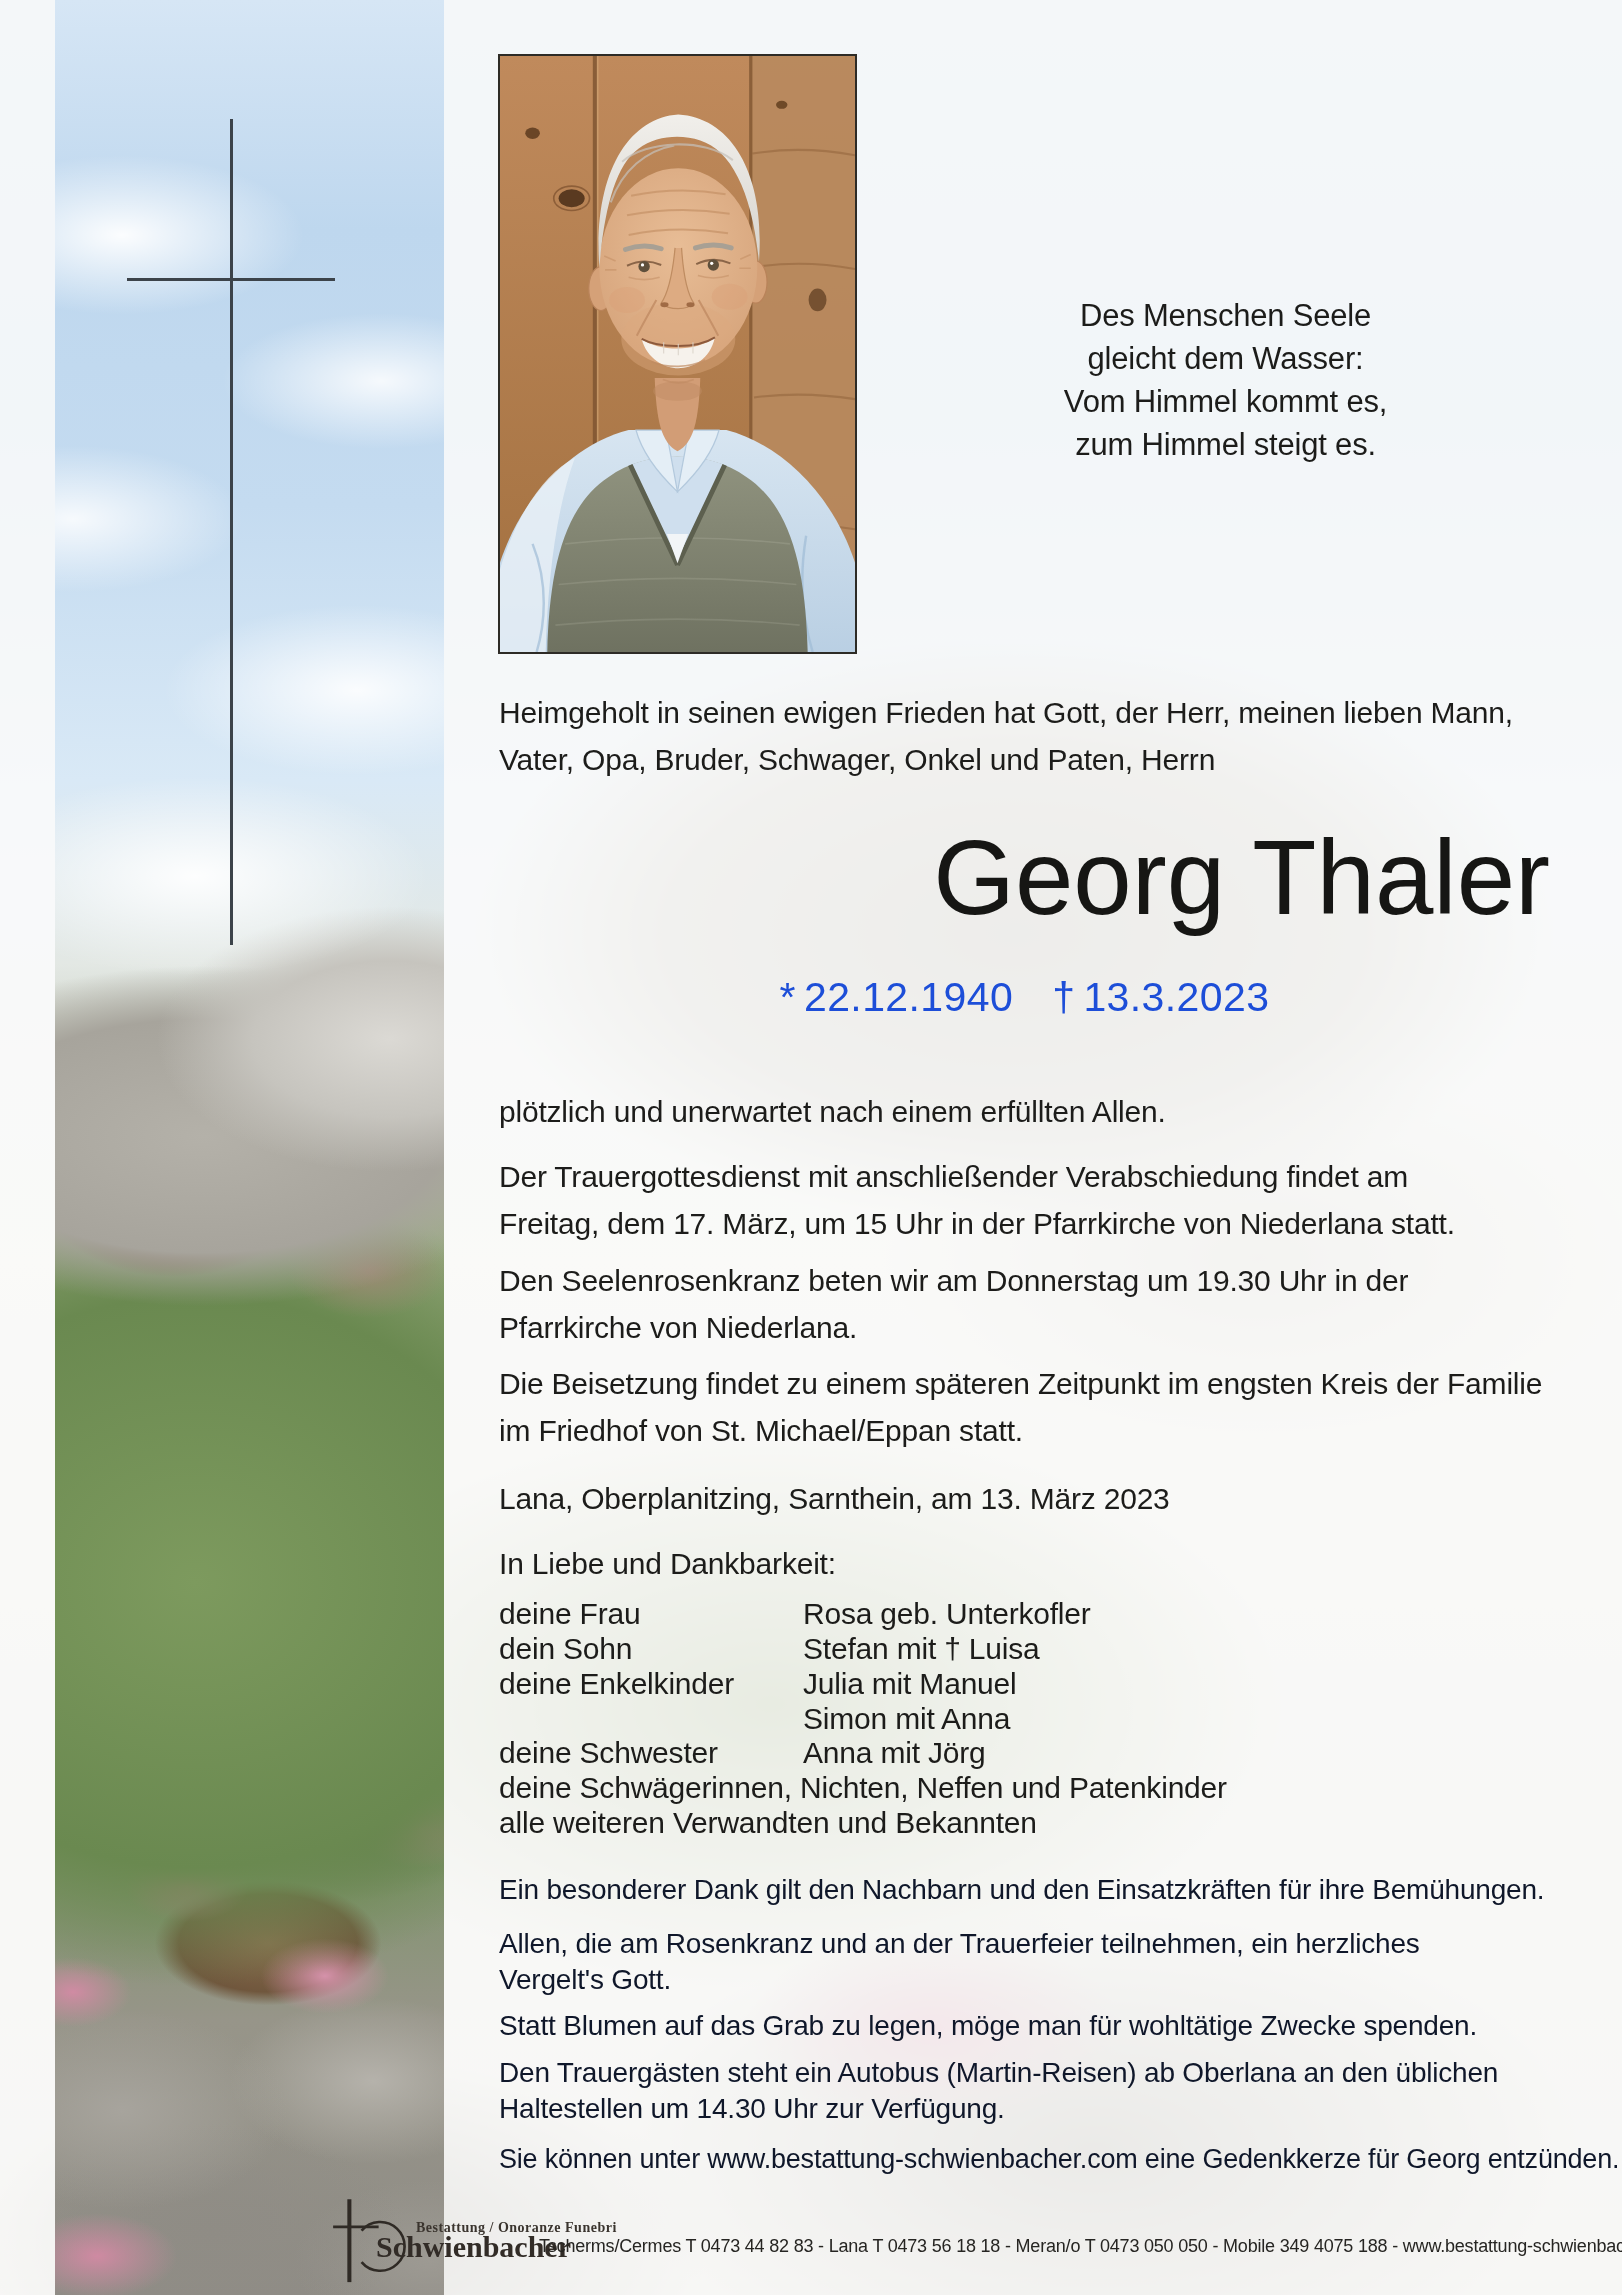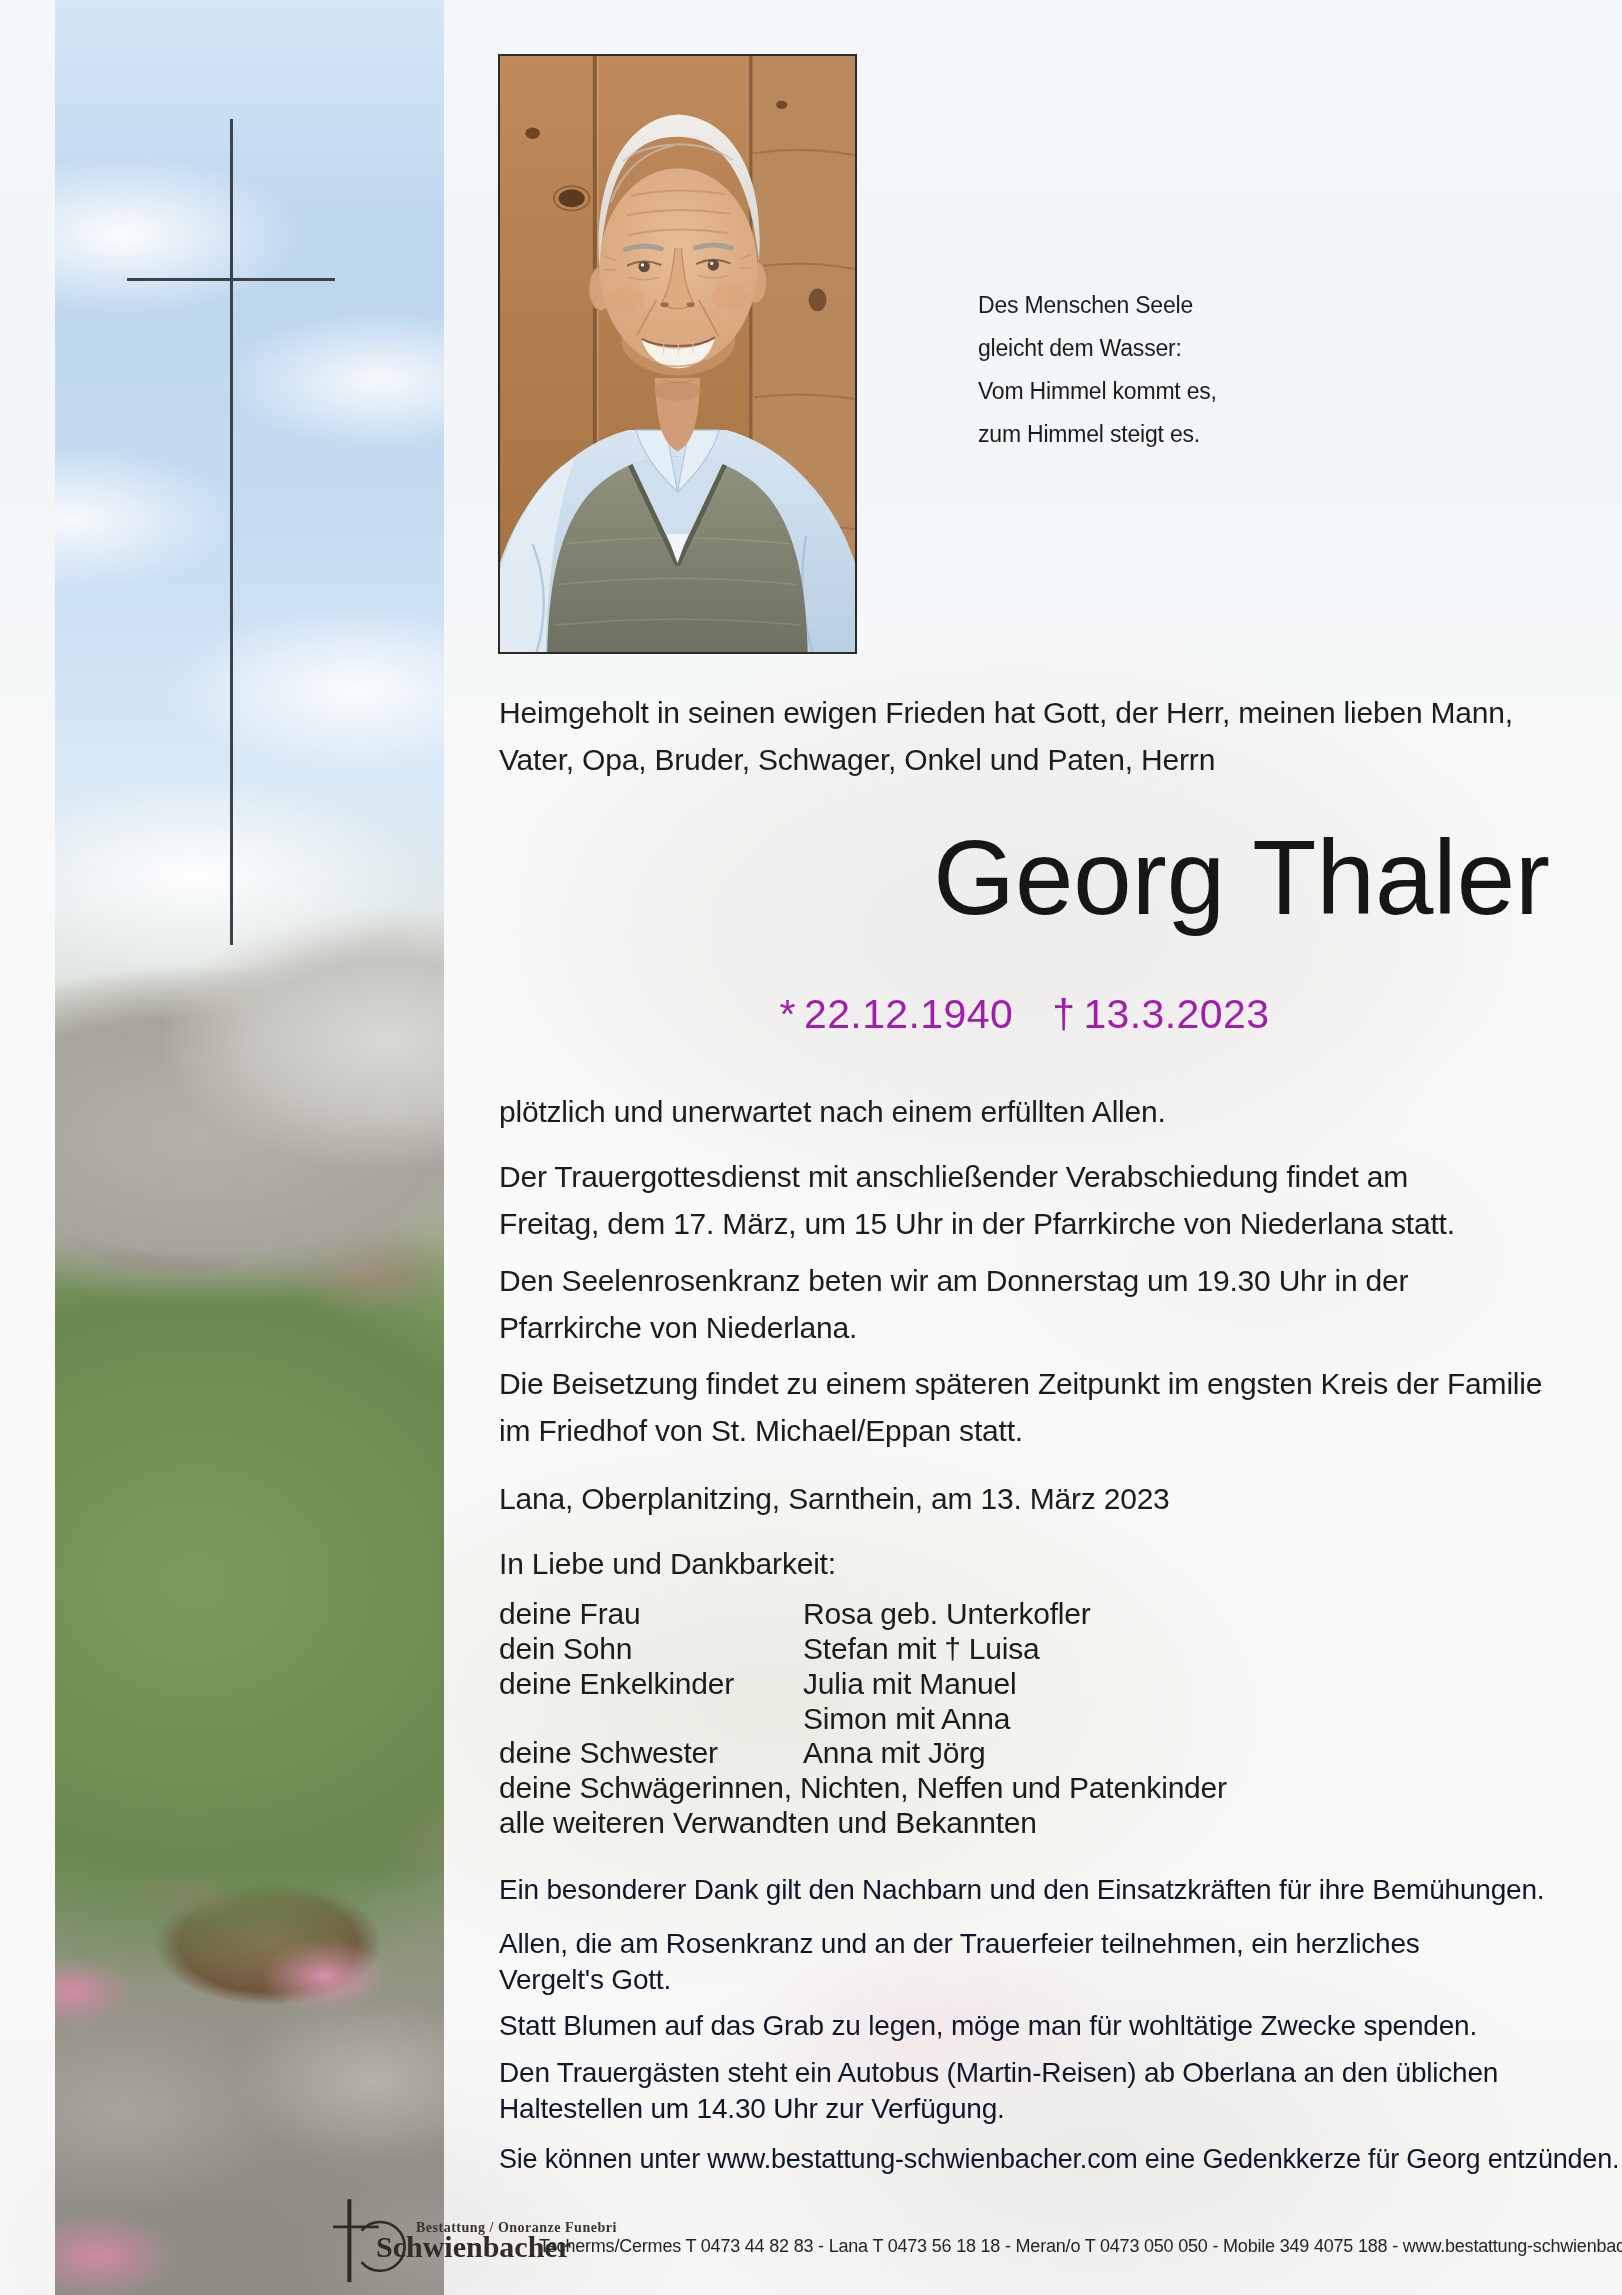--- a/index.html
+++ b/index.html
@@ -70,37 +70,37 @@
     width:208px;height:3.2px;background:#3c434a;
   }
   .photo{
     position:absolute;left:498px;top:54px;margin:0;
     width:359px;height:600px;
     border:2.4px solid #2d2b26;box-sizing:border-box;
     background:#b48055;
   }
   .photo svg{display:block;width:100%;height:100%;}
   .quote{
-    position:absolute;left:978px;top:284px;width:495px;
-    font-size:23px;line-height:43px;
+    position:absolute;left:978px;top:294px;width:495px;
+    text-align:center;font-size:31px;line-height:43px;
     letter-spacing:-0.2px;color:#1c1c1a;
   }
   .l{
     position:absolute;left:499px;
     font-size:30px;line-height:36px;letter-spacing:-0.2px;
     white-space:nowrap;color:#1c1c1a;
   }
   .name{
     position:absolute;left:499px;top:818px;width:1051px;margin:0;
     text-align:right;font-size:105px;font-weight:400;
     letter-spacing:0;white-space:nowrap;color:#161614;
   }
   .dates{
     position:absolute;left:499px;top:974px;width:1051px;
-    text-align:center;font-size:41px;letter-spacing:0.4px;color:#a21caf;margin-top:17px;
+    text-align:center;font-size:41px;letter-spacing:0.4px;color:#1d4ed8;
   }
   .dates .gap{display:inline-block;width:39px;}
   .dates .sym{display:inline-block;margin-right:8px;}
   .fam-rel{position:absolute;left:499px;font-size:30px;letter-spacing:-0.2px;white-space:nowrap;}
   .fam-nam{position:absolute;left:803px;font-size:30px;letter-spacing:-0.2px;white-space:nowrap;}
   .bl{
     position:absolute;left:499px;
     font-size:28px;letter-spacing:-0.2px;white-space:nowrap;color:#0f172a;
   }
   .memorial{font-size:27px;}

